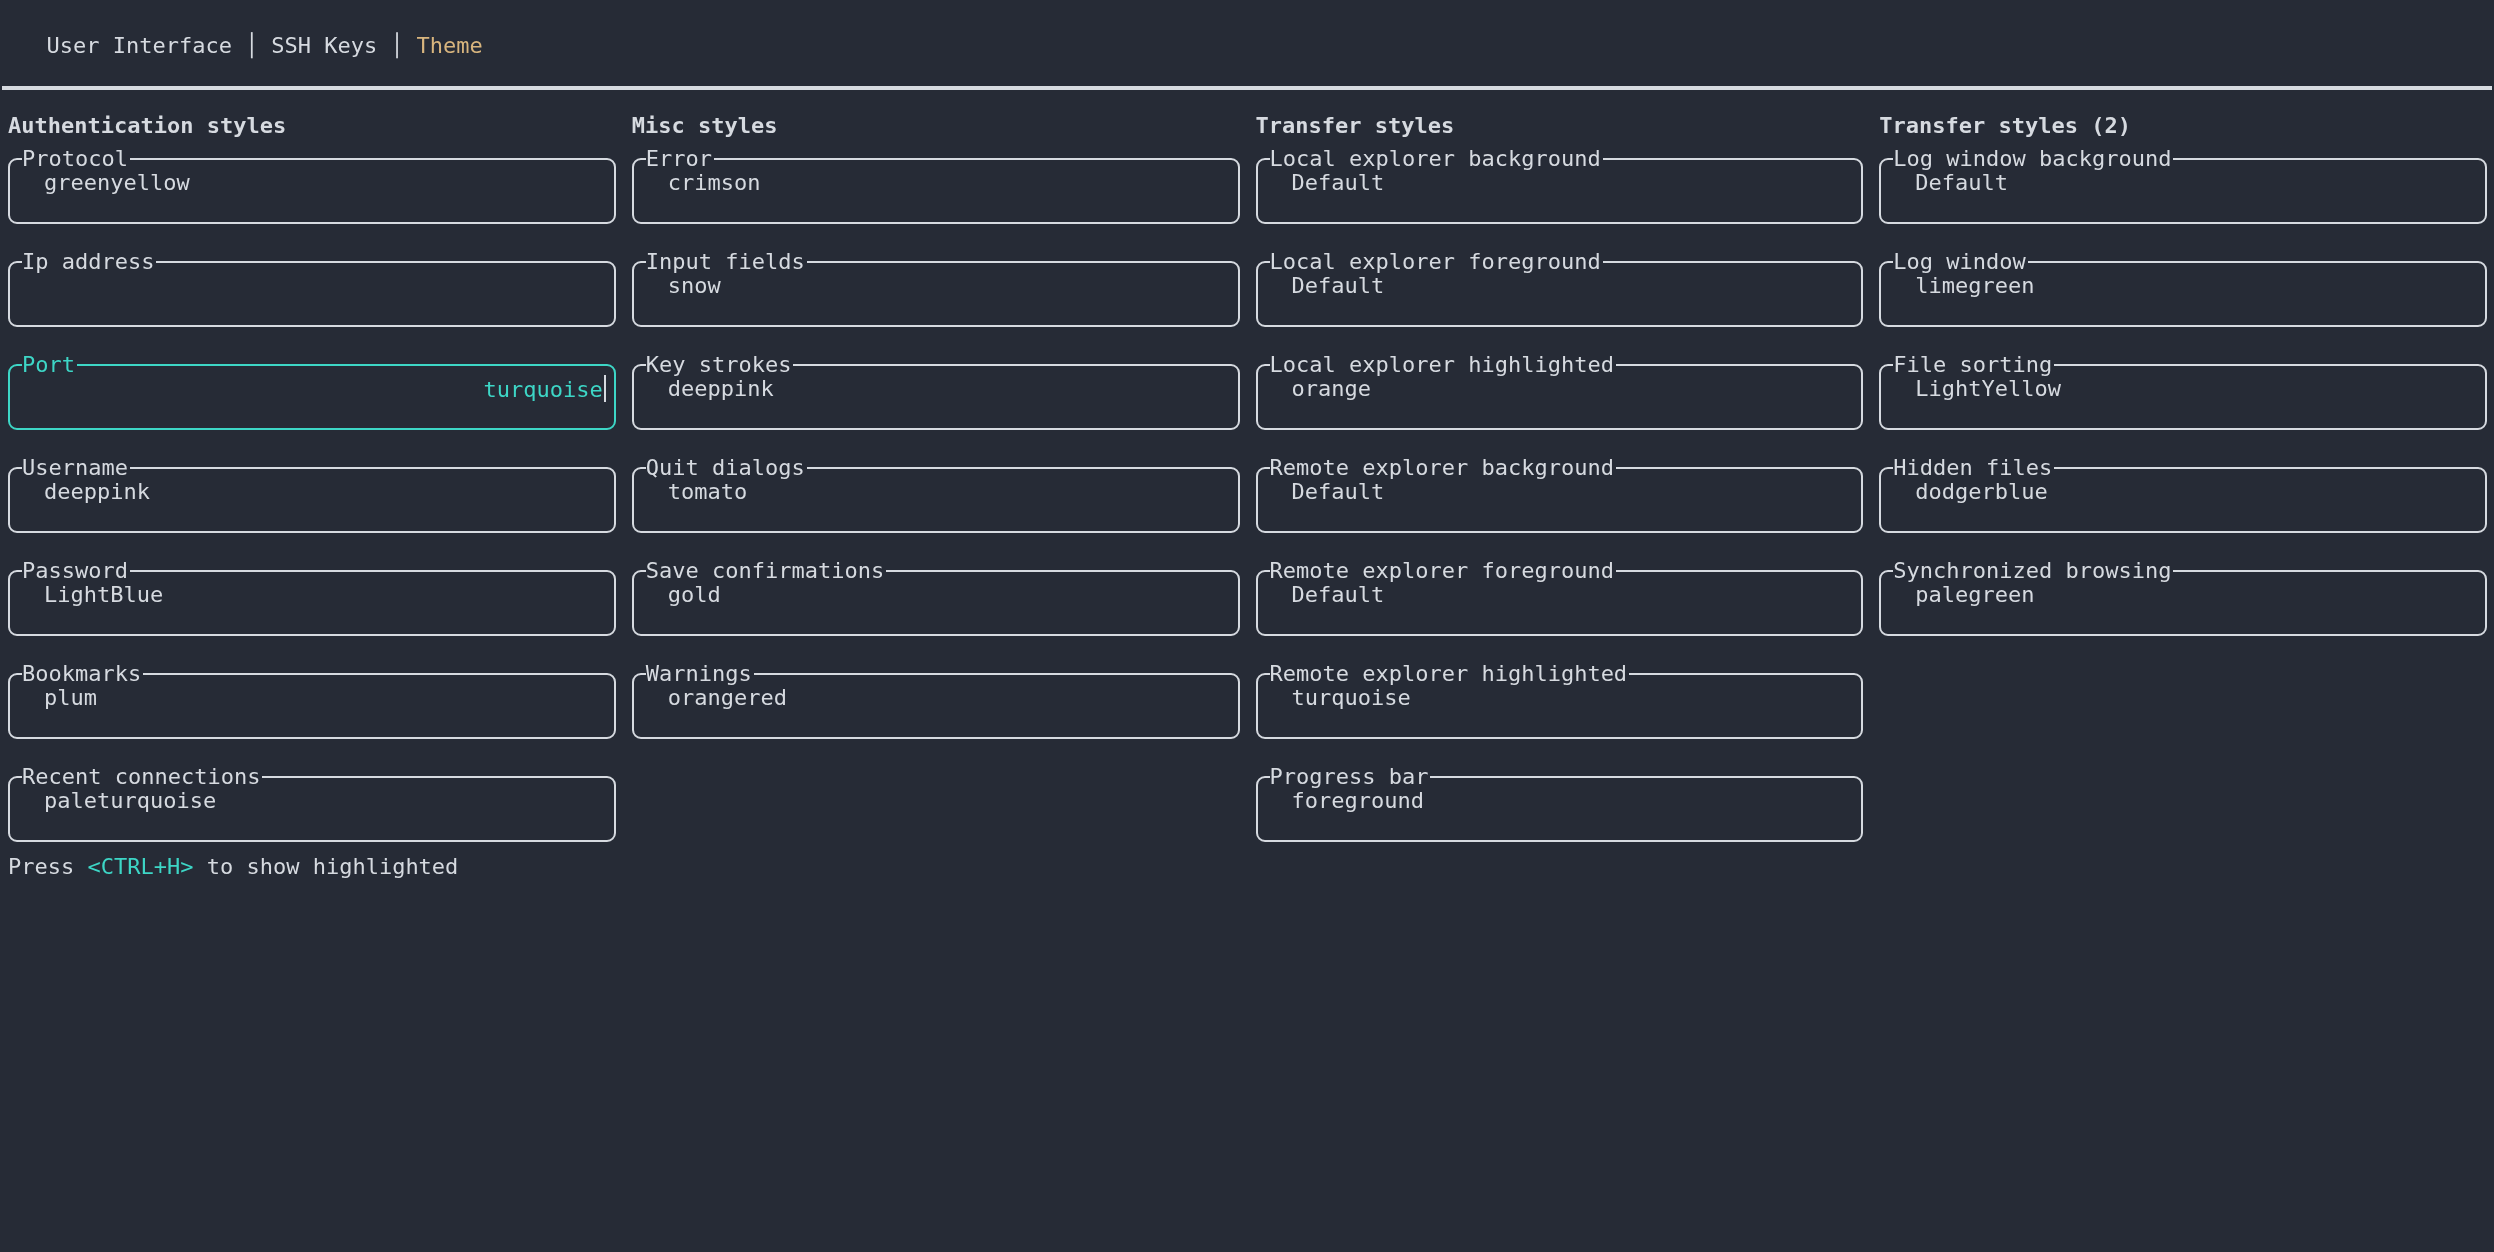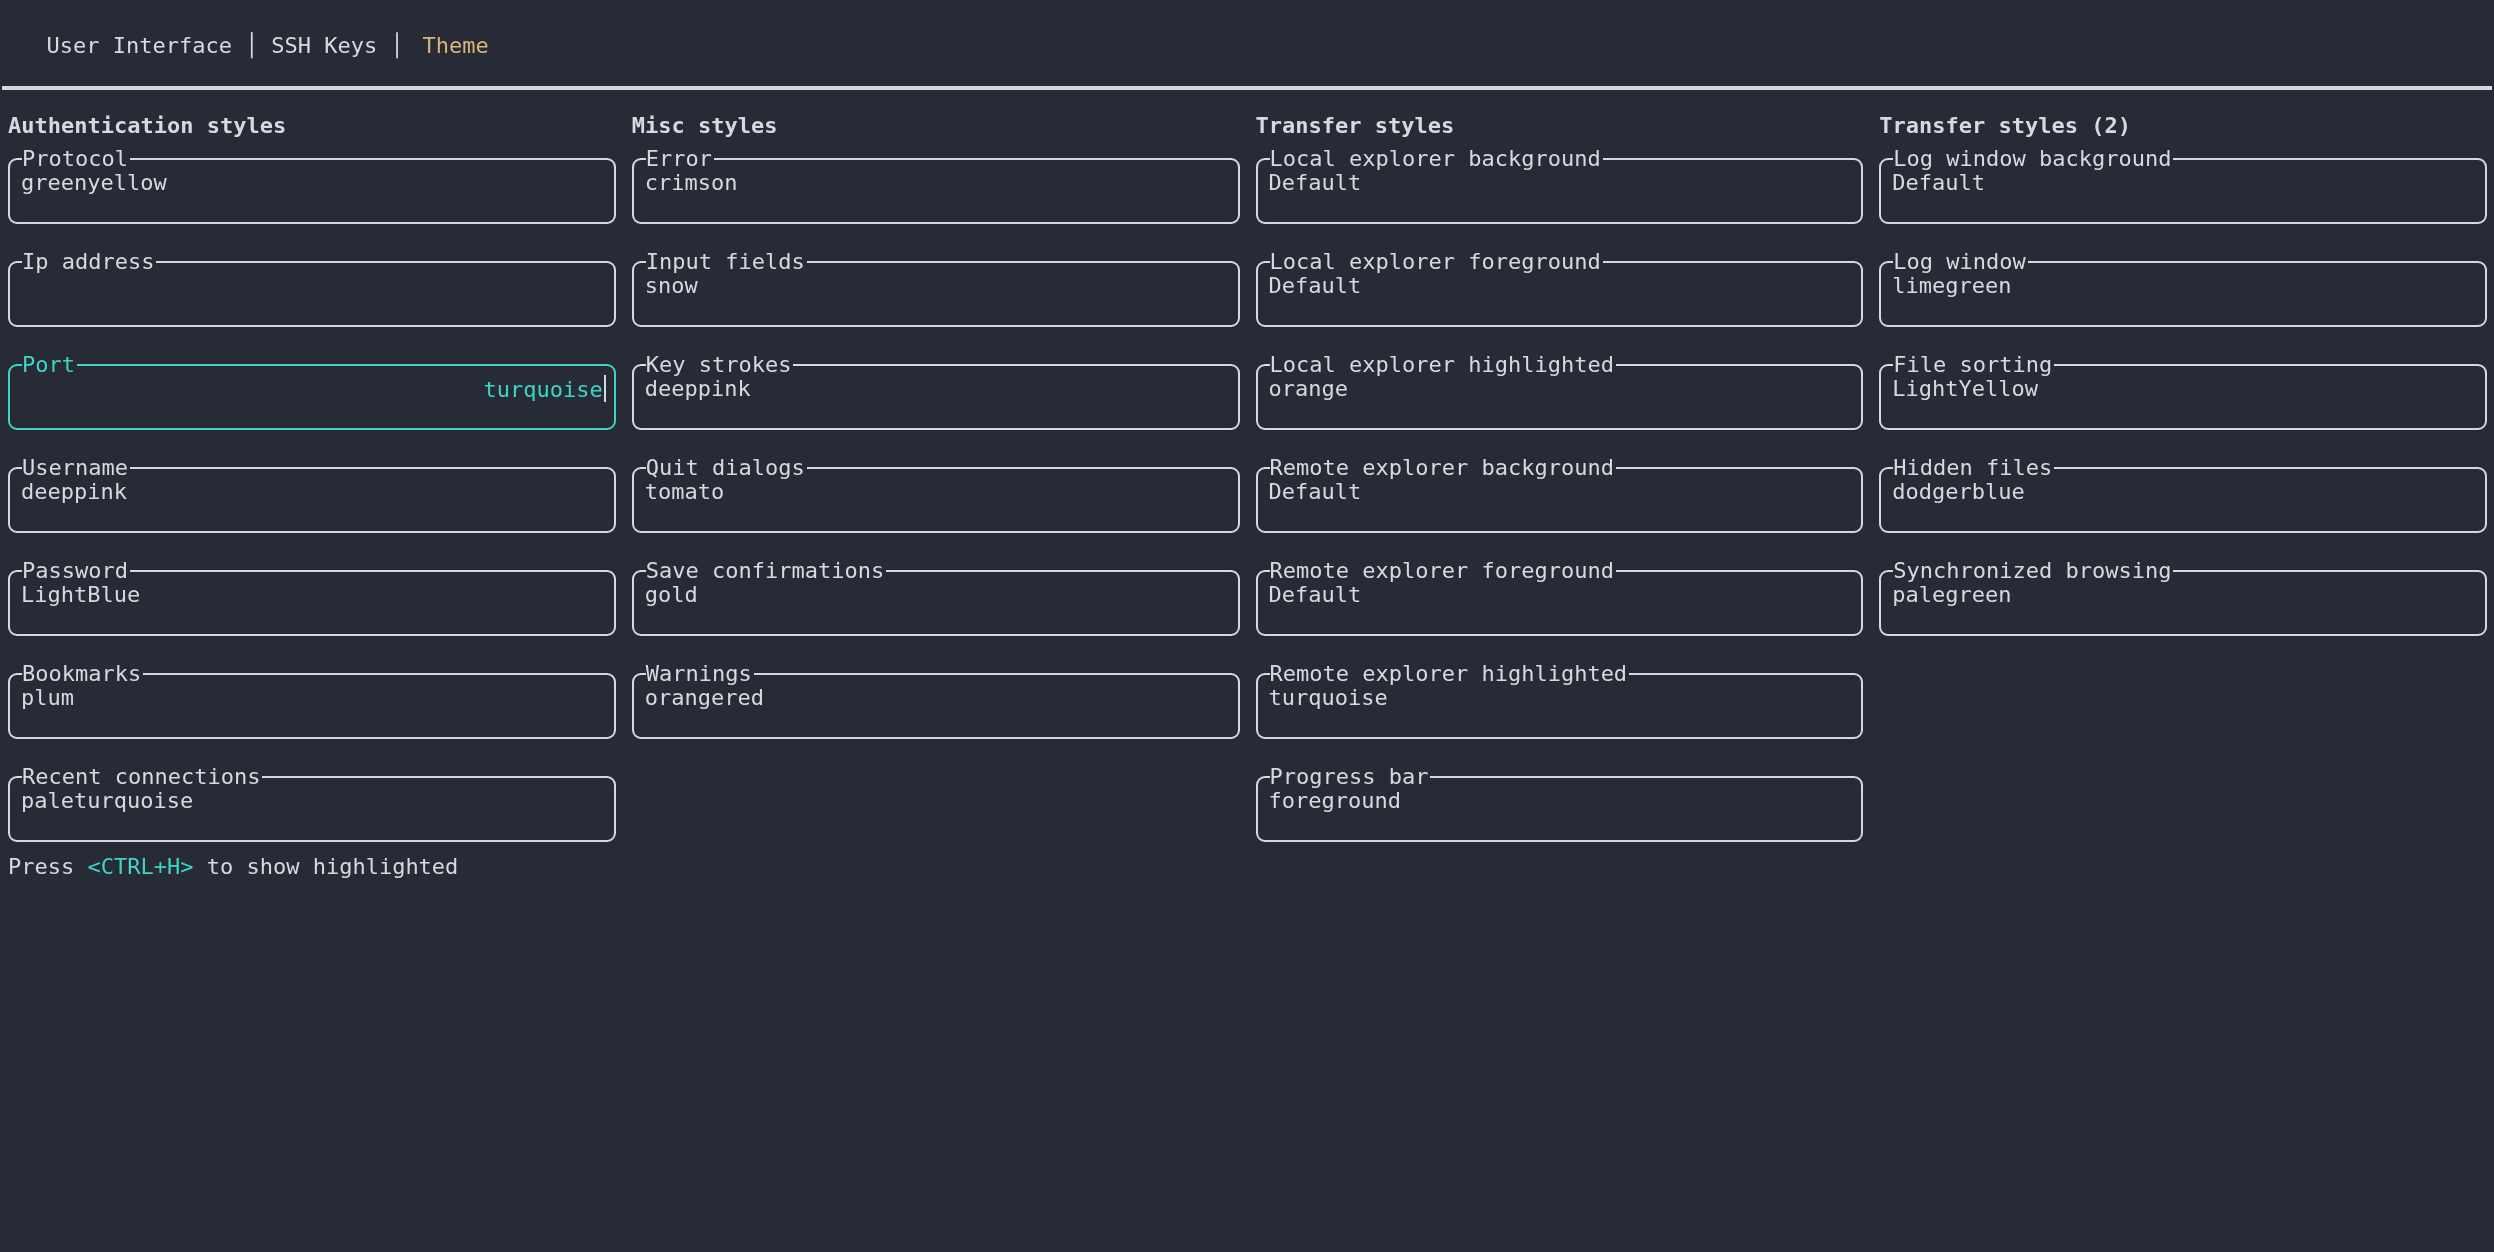--- a/index.html
+++ b/index.html
@@ -15,39 +15,39 @@
     background:var(--bg);color:var(--fg);
     font-family:"DejaVu Sans Mono","Liberation Mono",monospace;
     font-size:22px;
   }
   
   .tabbar{
     position:absolute;top:0;left:0;right:0;height:44px;
     padding:8px 0 0 20px;white-space:pre;
   }
   .tab{cursor:pointer;}
-  .tab.active{color:var(--tab-active);margin-left:6px;}
+  .tab.active{color:var(--tab-active);}
   .tab-sep{margin:0 13px;color:var(--fg);}
   .divider{
     position:absolute;top:86px;left:2px;right:2px;height:4px;
     background:var(--fg);
   }
   
   .main{
     position:absolute;top:112px;left:8px;right:7px;
     display:grid;grid-template-columns:repeat(4,1fr);column-gap:16px;
     align-items:start;
   }
   .col-title{
     font-size:22px;font-weight:bold;margin:0 0 18px 0;
     height:28px;line-height:28px;
   }
   .field{
     position:relative;height:66px;margin-bottom:37px;
-    border:2px solid var(--fg);border-radius:9px;
+    border:2px solid var(--fg);border-radius:9px;padding-left:23px;
   }
   .flabel{
     position:absolute;top:-14px;left:12px;
     line-height:26px;background:var(--bg);padding-right:2px;
     white-space:pre;
   }
   .vrow{
     padding:9px 8px 0 11px;line-height:28px;white-space:pre;
   }
   .field.focused{border-color:var(--focus);text-align:right;}

